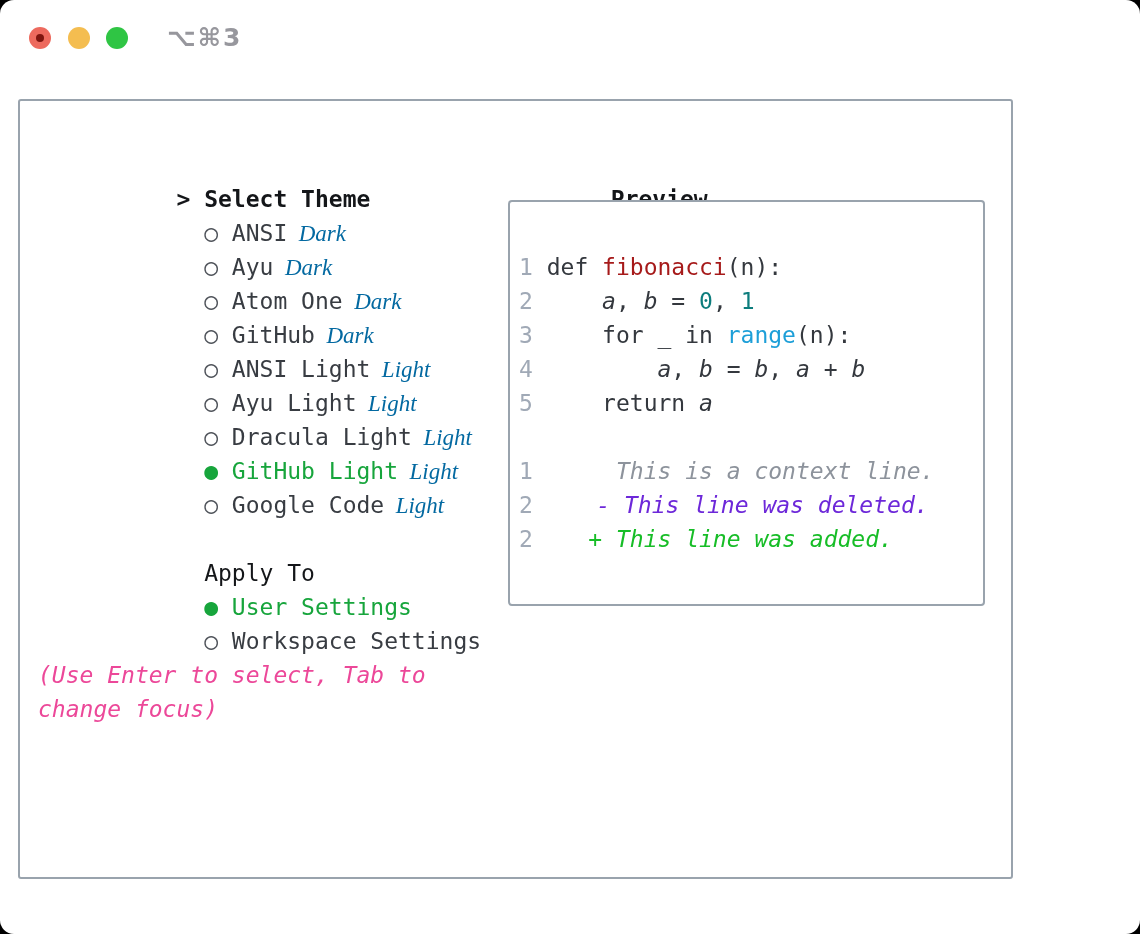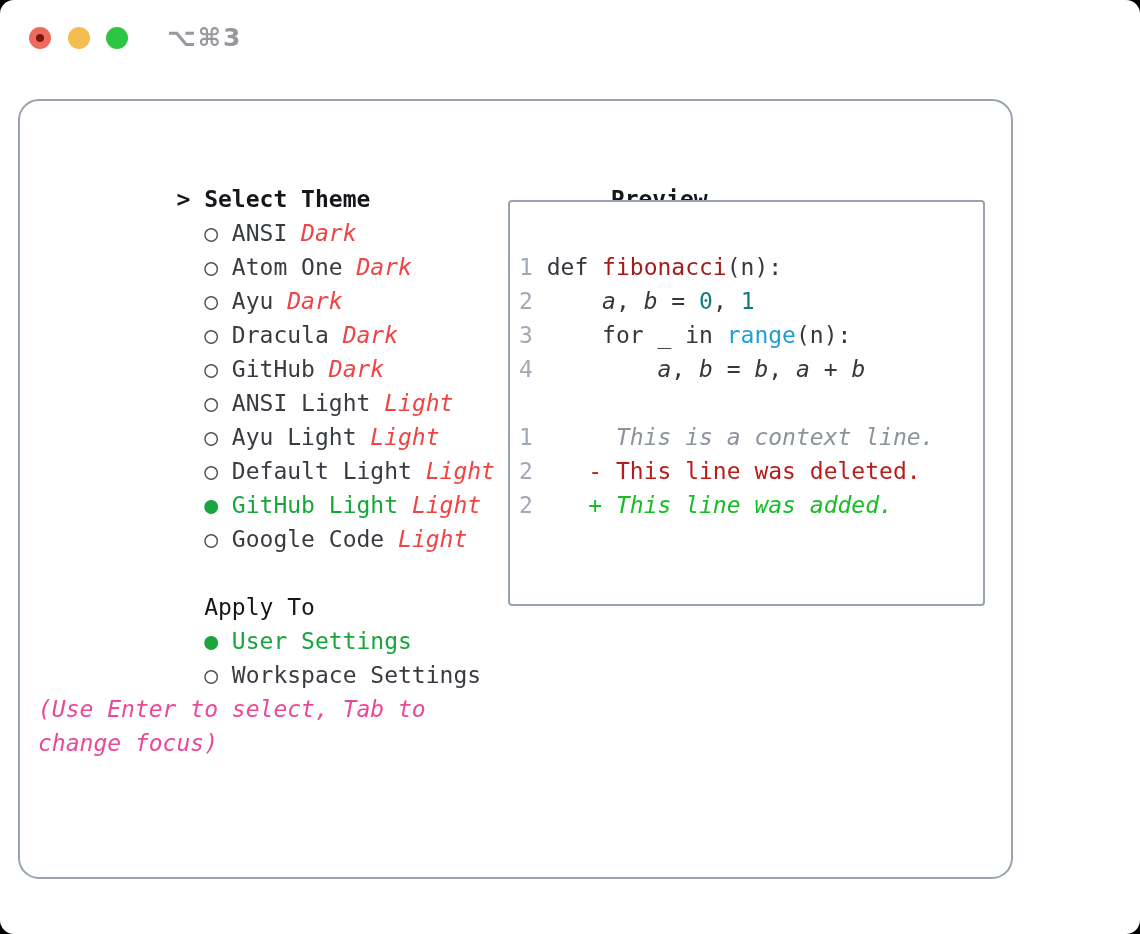--- a/index.html
+++ b/index.html
@@ -13,49 +13,49 @@
   .tl.red{left:29px;background:#ed6a5e;}
   .tl.yellow{left:68px;background:#f4bd50;}
   .tl.green{left:106px;background:#2fc544;}
   .tl-dot{position:absolute;left:7px;top:7px;width:8px;height:8px;border-radius:50%;background:#7e150f;}
   .win-title{position:absolute;left:167px;top:24px;height:28px;line-height:28px;
              font-family:"DejaVu Sans", sans-serif;font-size:25px;font-weight:600;
              color:#97979d;letter-spacing:2px;}
 
   
   .panel{position:absolute;left:18px;top:99px;width:995px;height:780px;box-sizing:border-box;
-         border:2px solid #99a3ad;border-radius:21px;background:#fff;}
+         border:2px solid #99a3ad;border-radius:3px;background:#fff;}
 
   .line{height:34px;line-height:34px;font-size:23px;white-space:pre;}
 
   
   .left-col{position:absolute;left:18px;top:47px;}
   .prefix{display:inline-block;width:2ch;font-weight:700;color:#141619;}
   .hdr{font-weight:700;color:#141619;}
   .marker{display:inline-block;width:2ch;color:#51555c;}
   .item-name{color:#383c42;}
-  .variant{color:#ef4444;font-style:italic;margin-left:1ch;}
+  .variant{color:#0369a1;font-style:italic;margin-left:1ch;font-family:Liberation Serif, serif;}
   .list-item.selected .marker,
   .list-item.selected .item-name{color:#17a53c;}
   .hdr2{color:#141619;padding-left:2ch;}
   .hint{color:#ec4899;font-style:italic;}
 
   
   .preview-header{position:absolute;left:480px;top:47px;}
   .preview-box{position:absolute;left:488px;top:99px;width:477px;height:406px;box-sizing:border-box;
                border:2px solid #99a3ad;border-radius:4px;background:#fff;}
   .code{padding:48px 0 0 9px;}
   .tok-ln{color:#a0a9b6;}
   .tok-pl{color:#34383e;text-align:center;}
   .tok-fn{color:#a61a1a;}
   .tok-var{color:#34383e;font-style:italic;}
   .tok-num{color:#0d7d7d;}
   .tok-bi{color:#1d9fd8;}
   .tok-ctx{color:#8d939c;font-style:italic;}
-  .tok-del{color:#b91c1c;}
+  .tok-del{color:#6d28d9;font-style:italic;margin-left:8px;}
   .tok-add{color:#17bd27;font-style:italic;text-align:right;}
 </style>
 </head>
 <body>
 
 <div class="page">
   <div class="window">
 
     <div class="titlebar">
       <span class="tl red">
@@ -70,39 +70,36 @@
 
       <div class="left-col">
         <div class="line">
           <span class="prefix">&gt;</span><span class="hdr">Select Theme</span>
         </div>
 
         <div class="line list-item">
             <span class="marker">○</span><span class="item-name">ANSI</span><span class="variant">Dark</span>
           </div>
           <div class="line list-item">
-            <span class="marker">○</span><span class="item-name">Atom One</span><span class="variant">Dark</span>
-          </div>
-          <div class="line list-item">
             <span class="marker">○</span><span class="item-name">Ayu</span><span class="variant">Dark</span>
           </div>
           <div class="line list-item">
-            <span class="marker">○</span><span class="item-name">Dracula</span><span class="variant">Dark</span>
+            <span class="marker">○</span><span class="item-name">Atom One</span><span class="variant">Dark</span>
           </div>
           <div class="line list-item">
             <span class="marker">○</span><span class="item-name">GitHub</span><span class="variant">Dark</span>
           </div>
           <div class="line list-item">
             <span class="marker">○</span><span class="item-name">ANSI Light</span><span class="variant">Light</span>
           </div>
           <div class="line list-item">
             <span class="marker">○</span><span class="item-name">Ayu Light</span><span class="variant">Light</span>
           </div>
           <div class="line list-item">
-            <span class="marker">○</span><span class="item-name">Default Light</span><span class="variant">Light</span>
+            <span class="marker">○</span><span class="item-name">Dracula Light</span><span class="variant">Light</span>
           </div>
           <div class="line list-item selected">
             <span class="marker">●</span><span class="item-name">GitHub Light</span><span class="variant">Light</span>
           </div>
           <div class="line list-item">
             <span class="marker">○</span><span class="item-name">Google Code</span><span class="variant">Light</span>
           </div>
 
         <div class="line"></div>
 
@@ -126,20 +123,21 @@
       <div class="line preview-header">
         <span class="hdr">Preview</span>
       </div>
 
       <div class="preview-box">
         <div class="code">
           <div class="line"><span class="tok-ln">1 </span><span class="tok-pl">def </span><span class="tok-fn">fibonacci</span><span class="tok-pl">(n):</span></div>
           <div class="line"><span class="tok-ln">2 </span><span class="tok-pl">    </span><span class="tok-var">a</span><span class="tok-pl">, </span><span class="tok-var">b</span><span class="tok-pl"> = </span><span class="tok-num">0</span><span class="tok-pl">, </span><span class="tok-num">1</span></div>
           <div class="line"><span class="tok-ln">3 </span><span class="tok-pl">    for _ in </span><span class="tok-bi">range</span><span class="tok-pl">(n):</span></div>
           <div class="line"><span class="tok-ln">4 </span><span class="tok-pl">        </span><span class="tok-var">a</span><span class="tok-pl">, </span><span class="tok-var">b</span><span class="tok-pl"> = </span><span class="tok-var">b</span><span class="tok-pl">, </span><span class="tok-var">a</span><span class="tok-pl"> + </span><span class="tok-var">b</span></div>
+          <div class="line"><span class="tok-ln">5 </span><span class="tok-pl">    return </span><span class="tok-var">a</span></div>
           <div class="line"></div>
           <div class="line"><span class="tok-ln">1</span><span class="tok-pl">      </span><span class="tok-ctx">This is a context line.</span></div>
           <div class="line"><span class="tok-ln">2</span><span class="tok-pl">    </span><span class="tok-del">- This line was deleted.</span></div>
           <div class="line"><span class="tok-ln">2</span><span class="tok-pl">    </span><span class="tok-add">+ This line was added.</span></div>
         </div>
       </div>
 
     </div>
   </div>
 </div>

